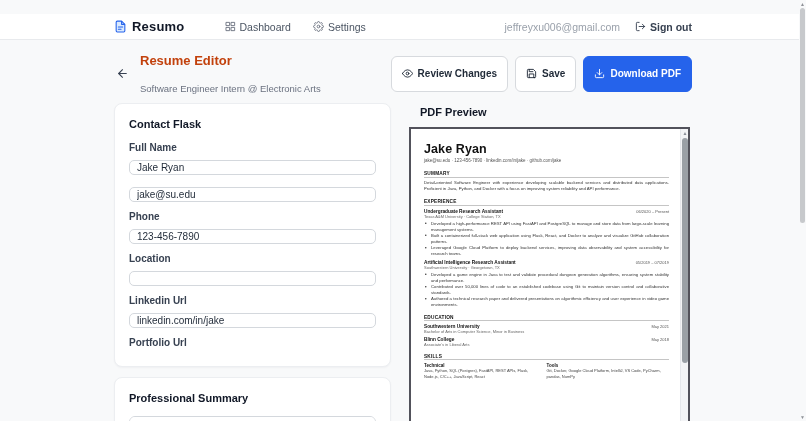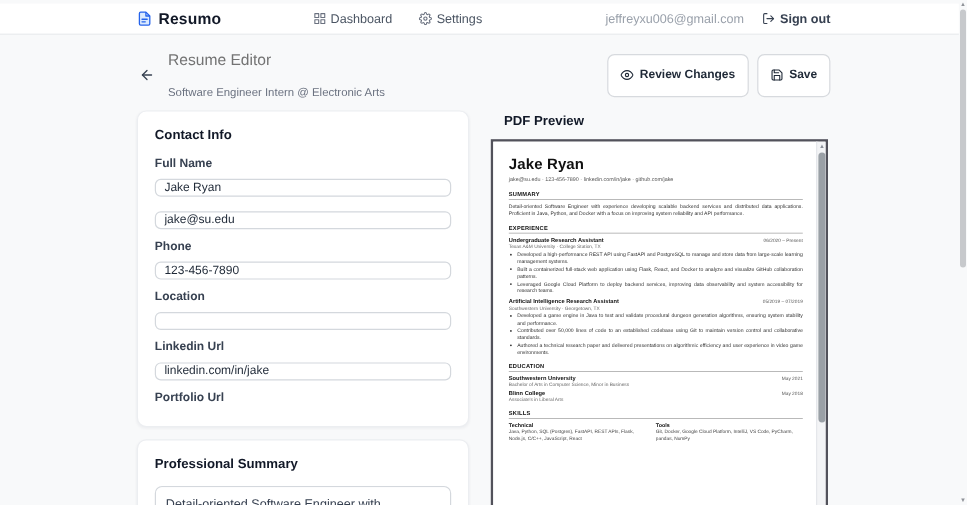--- a/index.html
+++ b/index.html
@@ -1,39 +1,39 @@
 <!DOCTYPE html>
 <html><head>
 <meta charset="utf-8">
 <style>
   * { margin:0; padding:0; box-sizing:border-box; }
   html,body { width:806px; height:421px; overflow:hidden; }
   body { font-family:"Liberation Sans", sans-serif; background:#f8f9fa; color:#111827; position:relative; }
 
   
   .navbar { height:26px; background:#ffffff; border-bottom:1px solid #e8eaed; }
-  .nav-inner { width:578px; margin:3px auto; height:100%; display:flex; align-items:center;gap:36px; }
+  .nav-inner { width:578px; margin:14px auto; height:100%; display:flex; align-items:center; }
   .brand { display:flex; align-items:center; gap:5px; cursor:pointer; }
   .brand svg { width:13px; height:13px; }
   .brand-text { font-size:13px; font-weight:bold; color:#111827; letter-spacing:.2px; }
   .nav-links { display:flex; gap:22px; margin-left:40px; }
   .nav-link { display:flex; align-items:center; gap:4px; font-size:10.5px; color:#4b5563; cursor:pointer; }
   .nav-link svg { width:11px; height:11px; stroke:#6b7280; }
   .nav-right { margin-left:auto; display:flex; align-items:center; gap:15px; }
   .nav-email { font-size:10.5px; color:#9aa1ab; }
   .signout { display:flex; align-items:center; gap:4px; font-size:10.5px; color:#374151; font-weight:bold; cursor:pointer; }
   .signout svg { width:11px; height:11px; stroke:#374151; }
 
   
   .content { width:578px; margin:0 auto; padding-top:13px; }
   .page-header { display:flex; align-items:center; margin-bottom:9px; }
   .back-btn { background:none; border:none; cursor:pointer; padding:2px; display:flex; }
   .back-btn svg { width:13px; height:13px; stroke:#374151; }
   .titles { margin-left:9px; }
-  .page-title { font-size:13px; font-weight:normal; color:#737373; }
+  .page-title { font-size:13px; font-weight:bold; color:#c2410c; }
   .page-subtitle { font-size:9.5px; color:#6b7280; margin-top:15px; }
   .actions { margin-left:auto; display:flex; gap:7px; }
   .btn { display:flex; align-items:center; gap:5px; height:36px; padding:0 10px; border-radius:6px; font-size:10px; font-weight:bold; cursor:pointer; font-family:inherit; }
   .btn.ghost { background:#fff; border:1px solid #d7dade; color:#1f2937; }
   .btn.ghost svg { width:11px; height:11px; stroke:#1f2937; }
   .btn.primary { background:#2563eb; border:1px solid #2563eb; color:#fff; }
   .btn.primary svg { width:11px; height:11px; stroke:#fff; }
 
   .columns { display:flex; gap:18px; }
   .left-col { width:277px; }
@@ -151,28 +151,36 @@
         <span>Review Changes</span>
       </button>
       <button class="btn ghost">
         <svg class="icon" viewBox="0 0 24 24">
             <path d="M19 21H5a2 2 0 0 1-2-2V5a2 2 0 0 1 2-2h11l5 5v11a2 2 0 0 1-2 2z"></path>
             <polyline points="17 21 17 13 7 13 7 21"></polyline>
             <polyline points="7 3 7 8 15 8"></polyline>
           </svg>
         <span>Save</span>
       </button>
+      <button class="btn primary">
+        <svg class="icon" viewBox="0 0 24 24">
+            <path d="M21 15v4a2 2 0 0 1-2 2H5a2 2 0 0 1-2-2v-4"></path>
+            <polyline points="7 10 12 15 17 10"></polyline>
+            <line x1="12" y1="15" x2="12" y2="3"></line>
+          </svg>
+        <span>Download PDF</span>
+      </button>
     </div>
   </div>
 
   <div class="columns">
 
     <div class="left-col">
       <section class="card">
-        <h2 class="card-title">Contact Info</h2>
+        <h2 class="card-title">Contact Flask</h2>
 
         <div class="field">
           <label>Full Name</label>
           <input value="Jake Ryan" style="">
         </div>
         <div class="field">
           <input value="jake@su.edu" style="">
         </div>
         <div class="field">
           <label>Phone</label>

